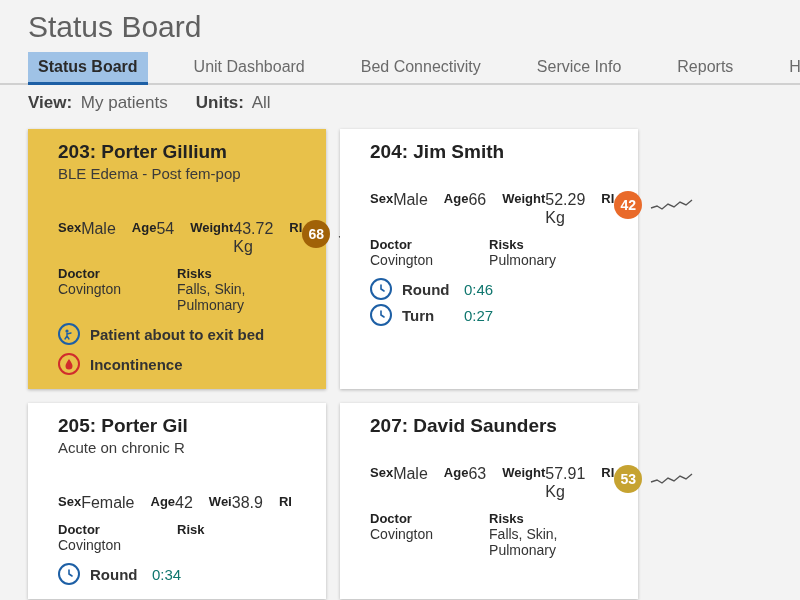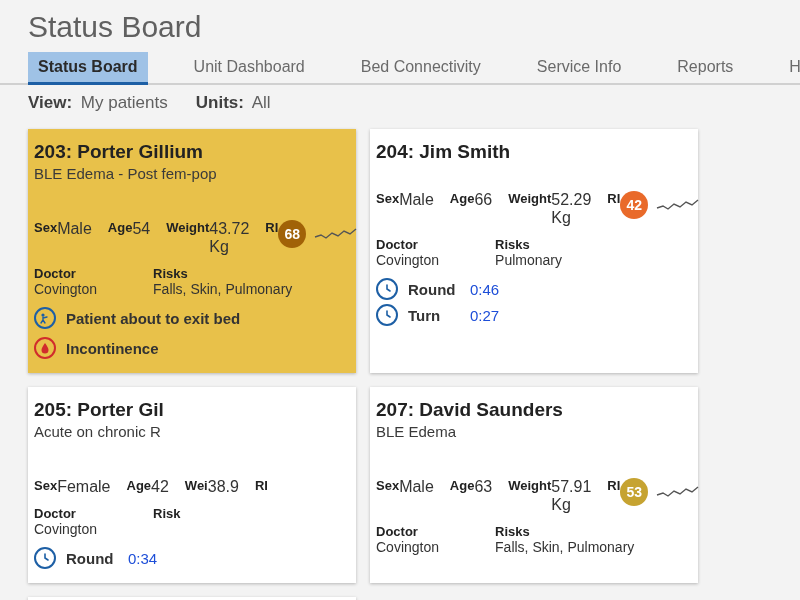--- a/index.html
+++ b/index.html
@@ -5,42 +5,42 @@
   * { box-sizing: border-box; margin: 0; padding: 0; }
   html, body { width: 800px; height: 600px; overflow: hidden; font-family: "Segoe UI", "Helvetica Neue", Arial, sans-serif; background: #f3f3f3; color: #3b3b3b; }
   .page-title { font-size: 30px; font-weight: 400; color: #606060; padding: 10px 28px 8px; }
   .tabs { display: flex; gap: 36px; padding: 0 28px; border-bottom: 2px solid #d0d0d0; font-size: 16px; color: #6a6a6a; }
   .tab { padding: 6px 10px 6px; cursor: pointer; white-space: nowrap; }
   .tab.active { background: #9fc2e6; color: #2a2a2a; font-weight: 700; border-bottom: 3px solid #1d5fa5; margin-bottom: -2px; }
   .filters { display: flex; gap: 28px; padding: 8px 28px 10px; font-size: 17px; color: #404040; }
   .filters .lbl { font-weight: 700; margin-right: 4px; }
   .filters .val { color: #606060; }
   .board { padding: 6px 0 0 28px; display: flex; flex-wrap: wrap; gap: 14px; width: 880px; }
-  .card { background: #fff; width: 328px; box-shadow: 0 1px 3px rgba(0,0,0,0.25); padding: 12px 6px 14px; font-size: 14px; color: #333; }
+  .card { background: #fff; width: 298px; box-shadow: 0 1px 3px rgba(0,0,0,0.25); padding: 12px 30px 14px; font-size: 14px; color: #333; }
   .card.highlight { background: #e8c14a; }
   .room-name { font-size: 19px; font-weight: 800; color: #222; }
   .diag { font-size: 15px; color: #3a3a3a; margin: 2px 0 10px; }
   .stats { display: flex; gap: 16px; align-items: flex-start; margin-bottom: 10px; }
   .stat { display: flex; flex-direction: row; margin-top: 28px; }
   .stat .h { font-size: 13px; font-weight: 700; color: #222; }
   .stat .v { font-size: 16px; color: #333; }
   .ri-col { display: flex; align-items: center; gap: 8px; }
   .ri-badge { width: 28px; height: 28px; border-radius: 50%; display: flex; align-items: center; justify-content: center; font-weight: 700; font-size: 14px; color: #fff; }
   .spark { display: inline-block; }
   .row2 { display: flex; gap: 56px; margin-bottom: 10px; }
   .sub { display: flex; flex-direction: column; }
   .sub .h { font-size: 13px; font-weight: 700; color: #222; }
   .sub .v { font-size: 14px; color: #333; }
   .alerts { display: flex; flex-direction: column; gap: 8px; margin-top: 6px; }
   .alert-row { display: flex; align-items: center; gap: 10px; font-weight: 700; font-size: 15px; }
   .ico { width: 22px; height: 22px; border: 2px solid; border-radius: 50%; display: inline-flex; align-items: center; justify-content: center; flex-shrink: 0; }
   .ico svg { width: 12px; height: 12px; }
   .timer-item { display: flex; align-items: center; gap: 10px; font-size: 15px; margin-top: 4px; }
   .timer-item .tl { font-weight: 700; min-width: 52px; }
-  .timer-item .tv { color: #1d4ed8; text-align: center; }
+  .timer-item .tv { color: #0f766e; text-align: center; }
 </style>
 </head>
 <body>
 
 <h1 class="page-title">Status Board</h1>
 
 <div class="tabs">
   <div class="tab active">Status Board</div>
   <div class="tab">Unit Dashboard</div>
   <div class="tab">Bed Connectivity</div>
@@ -211,21 +211,20 @@
               <path d="M6 2 V6 L9 8" stroke="#1d5fa5" stroke-width="1.6" fill="none" stroke-linecap="round"></path>
             </svg>
           </span>
           <span class="tl">Round</span>
           <span class="tv">0:34</span>
         </div>
       </div>
     </div>
     <div class="card">
       <div class="room-name">207: David Saunders</div>
-      <div class="diag">BLE Edema</div>
       <div class="stats">
         <div class="stat">
           <span class="h">Sex</span>
           <span class="v">Male</span>
         </div>
         <div class="stat">
           <span class="h">Age</span>
           <span class="v">63</span>
         </div>
         <div class="stat">

